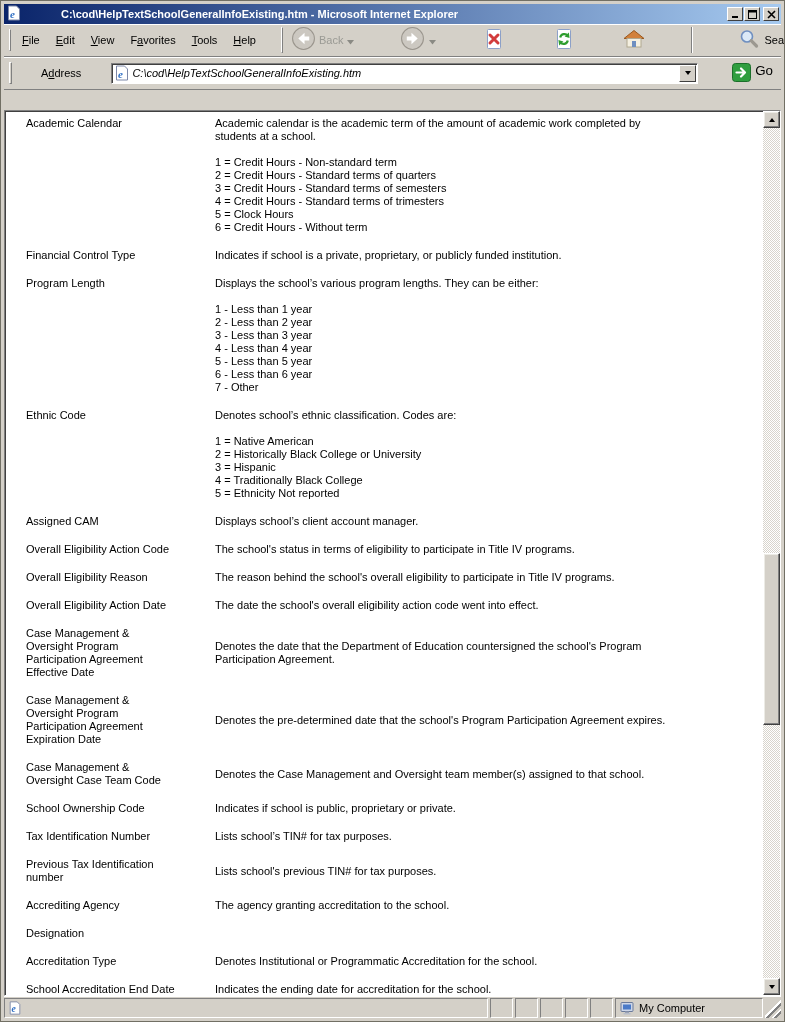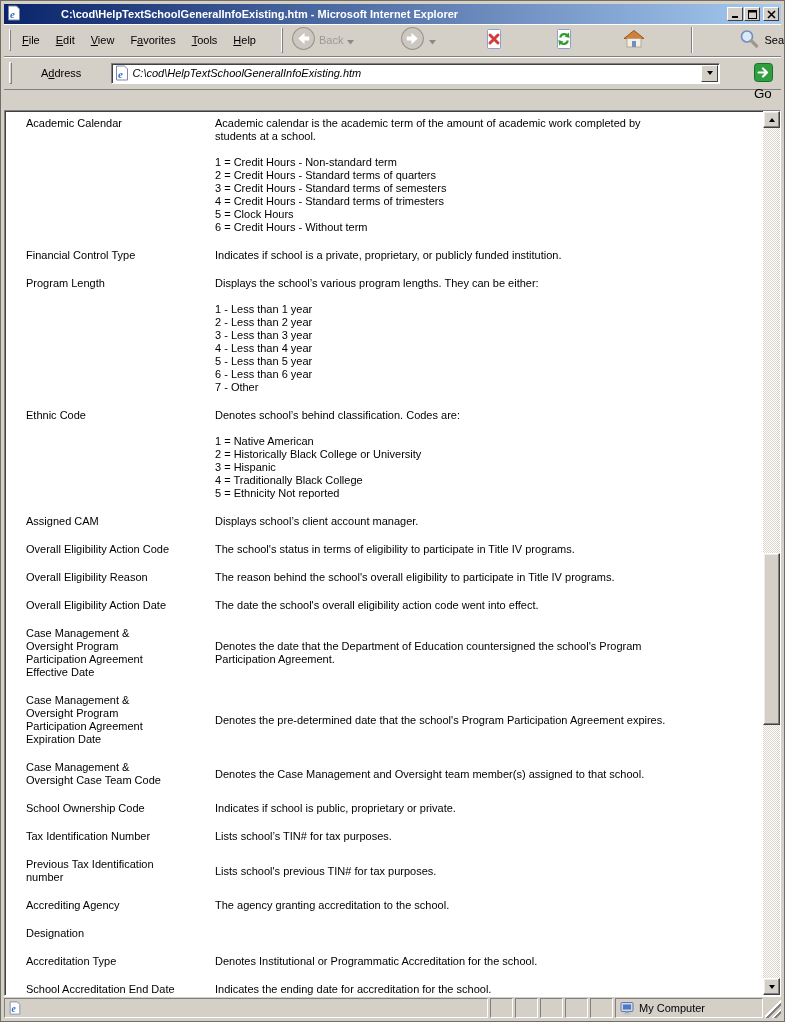--- a/index.html
+++ b/index.html
@@ -70,21 +70,21 @@
     font-size:11px;height:16px;padding:0 2px;background:transparent;font-style:italic;
   }
   .drop-btn{
     width:17px;height:17px;background:#d4d0c8;margin-right:1px;
     border:1px solid;border-color:#fff #404040 #404040 #fff;
     display:flex;align-items:center;justify-content:center;padding:0;
   }
   .tri-down{width:0;height:0;border:3px solid transparent;border-top:4px solid #000;margin-top:3px;}
   .go-btn{
     display:flex;align-items:flex-start;gap:4px;padding:1px 6px;height:23px;
-    background:transparent;border:none;cursor:default;margin-left:4px;flex-direction:column;
+    background:transparent;border:none;cursor:default;margin-left:4px;
   }
   
   .content-wrap{
     flex:1;display:flex;margin:20px 0 0 0;background:#fff;
     border:1px solid;border-color:#808080 #fff #fff #808080;
     box-shadow:inset 1px 1px 0 #404040;
     overflow:hidden;
   }
   .content{
     flex:1;overflow:hidden;padding:6px 10px 0 21px;
@@ -340,21 +340,21 @@
 3 - Less than 3 year
 4 - Less than 4 year
 5 - Less than 5 year
 6 - Less than 6 year
 7 - Other</div>
           </div>
         </div>
         <div class="g-row top">
           <div class="g-term">Ethnic Code</div>
           <div class="g-def">
-            <div class="g-def-text">Denotes school’s behind classification. Codes are:</div>
+            <div class="g-def-text">Denotes school’s ethnic classification. Codes are:</div>
             <div class="g-def-list">1 = Native American
 2 = Historically Black College or University
 3 = Hispanic
 4 = Traditionally Black College
 5 = Ethnicity Not reported</div>
           </div>
         </div>
         <div class="g-row">
           <div class="g-term">Assigned CAM</div>
           <div class="g-def">

